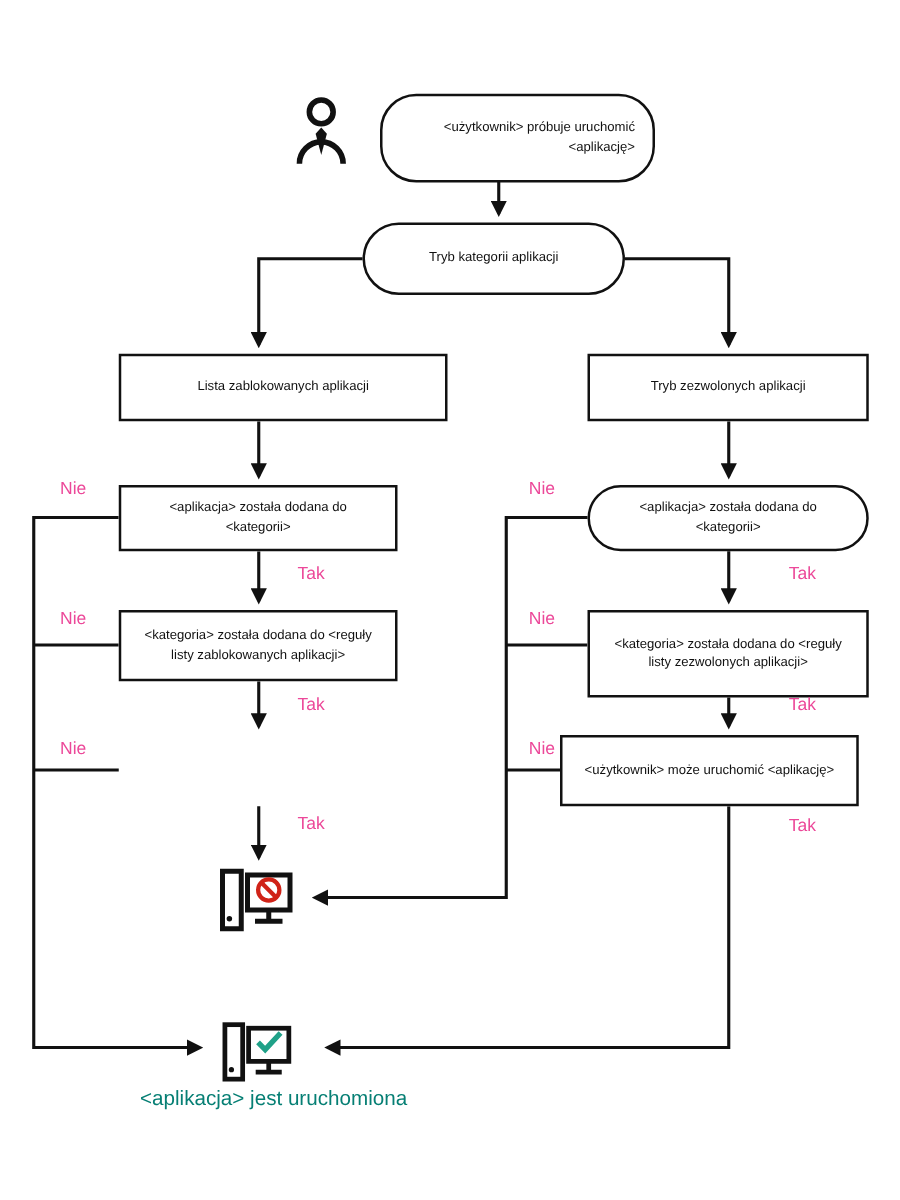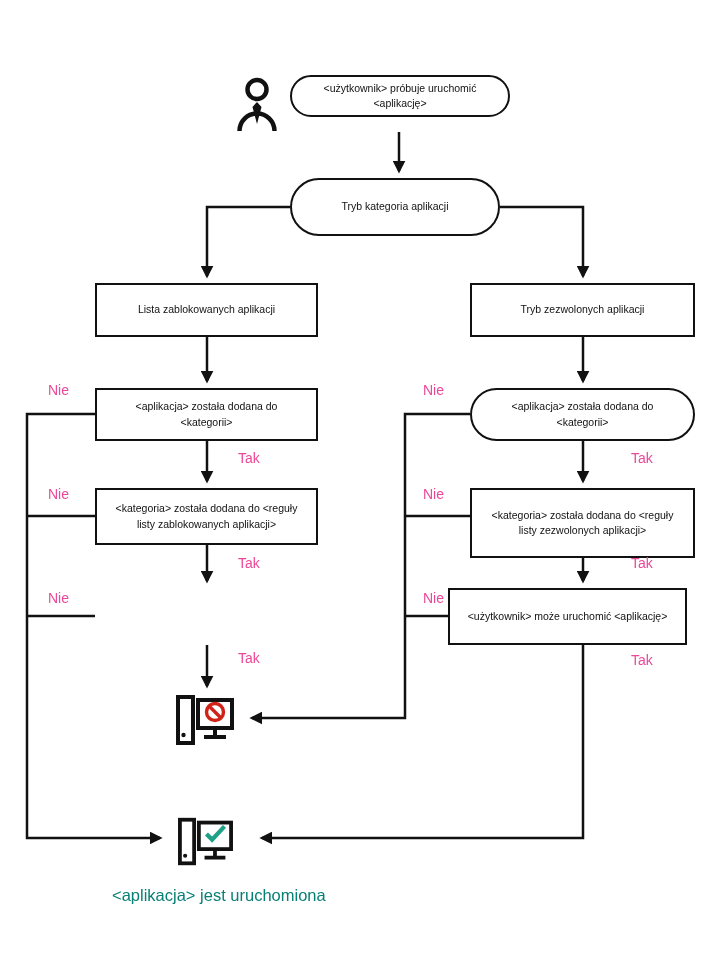--- a/index.html
+++ b/index.html
@@ -64,25 +64,25 @@
       <path d="M470 616 L405 616"></path>
     </g>
   </svg>
 
   <svg class="icon" style="left:237px;top:77px;" width="40" height="56" viewBox="0 0 40 56">
     <circle cx="20" cy="12.5" r="9.5" stroke="#111" stroke-width="4.5" fill="none"></circle>
     <path d="M2.5 54 A17.5 17.5 0 0 1 37.5 54" stroke="#111" stroke-width="4.5" fill="none"></path>
     <path d="M20 25 L24.5 30 L20 47 L15.5 30 Z" fill="#111"></path>
   </svg>
 
-  <div class="node stadium" id="node-start" style="left:290px;top:75px;width:220px;height:42px;">&lt;użytkownik&gt; próbuje uruchomić &lt;aplikację&gt;</div>
+  <div class="node stadium" id="node-start" style="left:304px;top:75px;width:220px;height:71px;text-align:right;">&lt;użytkownik&gt; próbuje uruchomić &lt;aplikację&gt;</div>
 
-  <div class="node stadium" id="node-mode" style="left:290px;top:178px;width:210px;height:58px;">Tryb kategoria aplikacji</div>
+  <div class="node stadium" id="node-mode" style="left:290px;top:178px;width:210px;height:58px;">Tryb kategorii aplikacji</div>
 
-  <div class="node" id="node-blocked-list" style="left:95px;top:283px;width:223px;height:54px;">Lista zablokowanych aplikacji</div>
+  <div class="node" id="node-blocked-list" style="left:95px;top:283px;width:263px;height:54px;">Lista zablokowanych aplikacji</div>
 
   <div class="node" id="node-allowed-list" style="left:470px;top:283px;width:225px;height:54px;">Tryb zezwolonych aplikacji</div>
 
   <div class="node" id="node-left-d1" style="left:95px;top:388px;width:223px;height:53px;">&lt;aplikacja&gt; została dodana do &lt;kategorii&gt;</div>
 
   <div class="node" id="node-left-d2" style="left:95px;top:488px;width:223px;height:57px;">&lt;kategoria&gt; została dodana do &lt;reguły listy zablokowanych aplikacji&gt;</div>
 
 
   <div class="node pill" id="node-right-d1" style="left:470px;top:388px;width:225px;height:53px;">&lt;aplikacja&gt; została dodana do &lt;kategorii&gt;</div>
 
@@ -119,15 +119,15 @@
 
   <svg class="icon" style="left:177px;top:815px;" width="57" height="54" viewBox="0 0 60 57">
     <rect x="3" y="5" width="15" height="46" fill="#fff" stroke="#111" stroke-width="4"></rect>
     <circle cx="8.5" cy="43" r="2.2" fill="#111"></circle>
     <rect x="23" y="8" width="34" height="28" fill="#fff" stroke="#111" stroke-width="4"></rect>
     <line x1="40" y1="36" x2="40" y2="44" stroke="#111" stroke-width="4"></line>
     <line x1="29" y1="45" x2="51" y2="45" stroke="#111" stroke-width="4"></line>
     <path d="M31 20 L37 26 L50 12" stroke="var(--check,#1fa188)" stroke-width="4.5" fill="none"></path>
   </svg>
 
-  <div class="outcome" id="running-caption" style="left:112px;top:870px;margin-top:16px;">&lt;aplikacja&gt; jest uruchomiona</div>
+  <div class="outcome" id="running-caption" style="left:112px;top:870px;">&lt;aplikacja&gt; jest uruchomiona</div>
 
 </div>
 
 </body></html>

